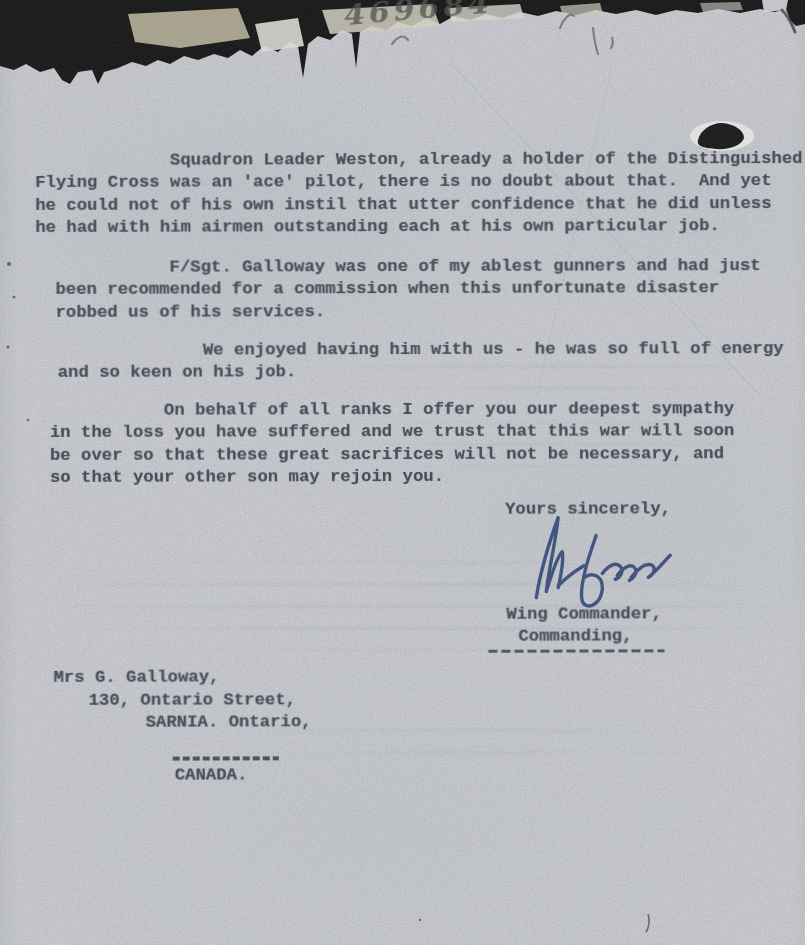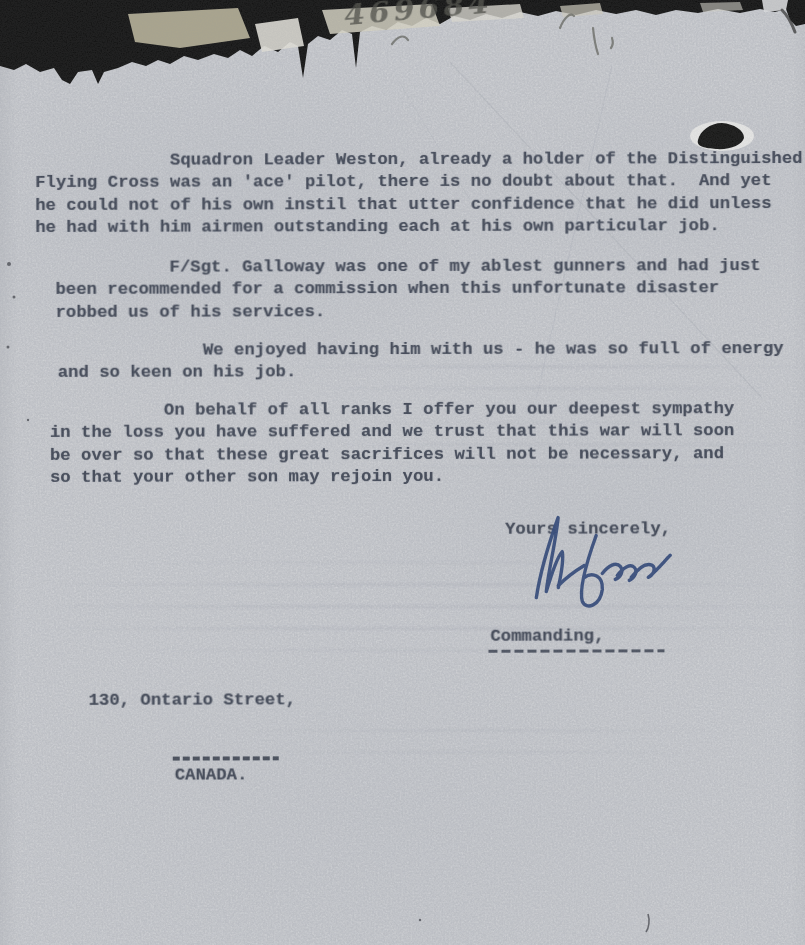--- a/index.html
+++ b/index.html
@@ -27,23 +27,23 @@
     text-shadow:0 0 1px rgba(58,65,80,.45);
     filter:blur(.22px);
     letter-spacing:0;
     z-index:3;
   }
   .content{position:absolute;left:0;top:0;width:805px;height:945px;transform:rotate(-.15deg);z-index:3;}
   .p1{left:36px;top:149px;}
   .p2{left:56px;top:256px;}
   .p3{left:58px;top:339px;}
   .p4{left:50px;top:399px;}
-  .salutation{left:505px;top:519px;}
+  .salutation{left:505px;top:499px;}
   .wing{left:506px;top:604px;}
-  .commanding{left:490px;top:626px;}
+  .commanding{left:518px;top:626px;}
   .addr-name{left:53px;top:666px;}
   .addr-street{left:88px;top:689px;}
   .addr-city{left:145px;top:711px;}
   .addr-country{left:174px;top:734px;margin-top:30px;}
   .dash-line{
     position:absolute;height:3px;z-index:3;opacity:.9;filter:blur(.25px);
     background:repeating-linear-gradient(90deg,#3a4150 0 9px,rgba(58,65,80,0) 9px 13px);
   }
   .u-commanding{left:488px;top:650px;width:176px;}
   .u-canada{left:172px;top:756px;width:106px;height:4px;
@@ -107,24 +107,27 @@
       <g fill="none" stroke="#2b4377" stroke-width="3.4" stroke-linecap="round" stroke-linejoin="round" opacity="0.95">
         <path d="M 26,88 C 30,62 40,30 48,8 C 46,30 38,62 36,82 C 42,62 48,46 52,42 C 54,52 50,68 48,78"></path>
         <path d="M 48,76 C 56,68 64,62 74,56"></path>
         <path d="M 86,26 C 78,48 68,78 72,92 C 76,101 90,96 92,80 C 93,66 82,62 74,68"></path>
         <path d="M 92,64 C 98,56 106,52 110,57 C 114,62 110,68 105,70"></path>
         <path d="M 107,66 C 113,58 120,54 124,58 C 128,62 124,69 119,71"></path>
         <path d="M 121,68 C 128,59 136,53 142,56 C 146,59 143,66 138,68 C 146,62 154,52 160,46"></path>
       </g>
     </svg>
 
+    <div class="typed wing">Wing Commander,</div>
     <div class="typed commanding">Commanding,</div>
     <div class="dash-line u-commanding"></div>
 
+    <div class="typed addr-name">Mrs G. Galloway,</div>
     <div class="typed addr-street">130, Ontario Street,</div>
+    <div class="typed addr-city">SARNIA. Ontario,</div>
     <div class="typed addr-country">CANADA.</div>
     <div class="dash-line u-canada"></div>
   </div>
 
   <svg class="decor" width="805" height="945" viewBox="0 0 805 945">
 
     <path fill="#070706" d="M0,0 L805,0 L805,24 L796,26 L790,20 L786,9 L775,12 L760,9 L740,13 L718,9 L698,13 L676,10 L656,15 L636,10 L616,14 L596,10 L576,15 L556,11 L538,16 L520,12 L502,18 L486,14 L470,20 L454,16 L440,24 L426,18 L412,26 L398,22 L386,30 L372,26 L360,32 L356,68 L352,34 L342,30 L330,40 L318,36 L308,44 L303,78 L298,46 L290,42 L278,52 L264,46 L252,56 L240,50 L228,58 L214,54 L198,60 L184,56 L170,64 L158,60 L146,66 L132,62 L118,68 L104,72 L98,84 L92,70 L78,72 L70,84 L62,80 L54,68 L40,72 L26,64 L14,70 L0,66 Z"></path>
 
     <polygon points="128,14 238,8 250,38 180,48 135,42" fill="#c9c2a4" opacity="0.85"></polygon>
     <polygon points="255,24 298,18 304,46 262,52" fill="#e8e6dd" opacity="0.9"></polygon>

